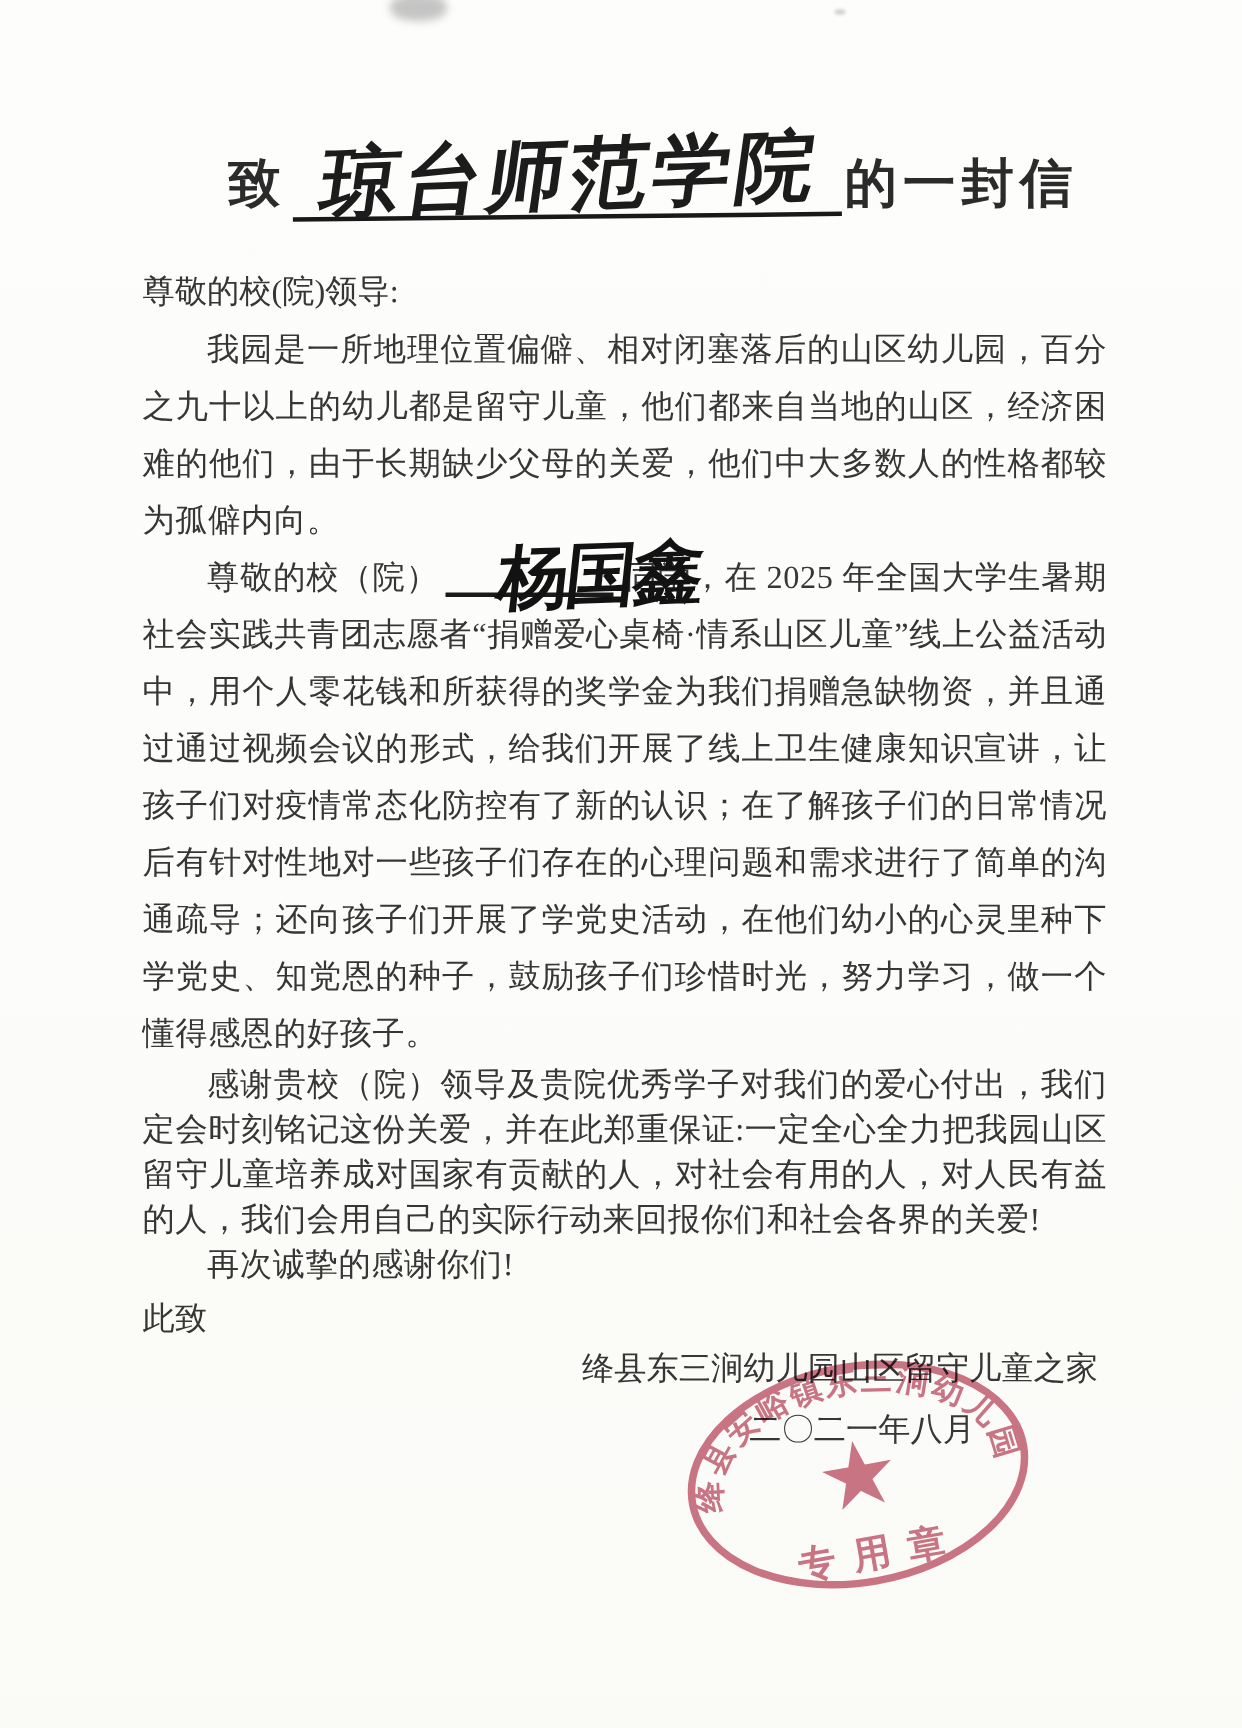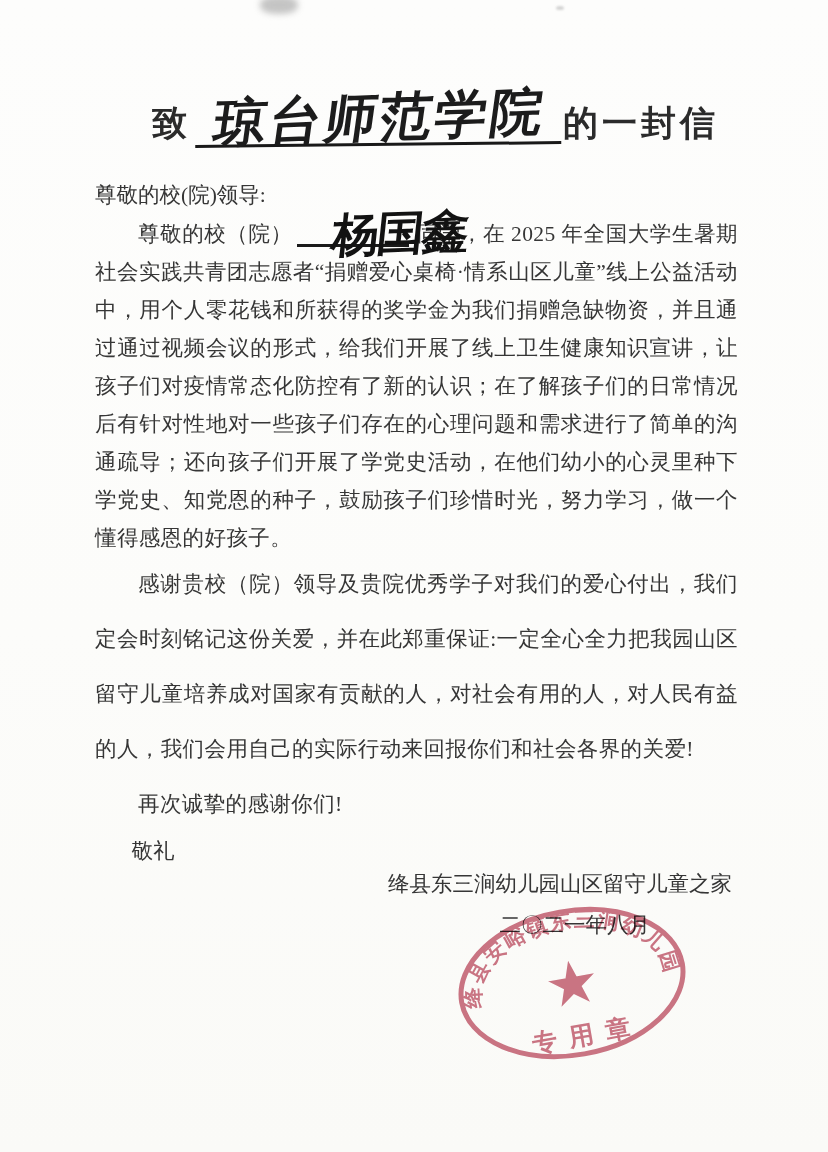--- a/index.html
+++ b/index.html
@@ -45,21 +45,21 @@
   
   .body {
     padding:0 90px 0 95px; margin-top:20px;
     font-size:21.5px; color:#363636;
   }
   .salut { line-height:40px;margin-top:28px; }
   p.para {
     margin:0; text-indent:2em; line-height:38px;
     text-align:justify; text-align-last:left; letter-spacing:.4px;
   }
-  p.loose { line-height:55px;font-family:Liberation Serif, serif; }
+  p.loose { line-height:30px;font-family:Liberation Serif, serif; }
   .cizhi { line-height:38px; margin-top:2px; }
   .jingli { line-height:38px; text-indent:1.7em; }
 
   
   .hand-name-wrap {
     display:inline-block; position:relative;
     width:112px; height:26px; margin:0 8px 0 4px;
     border-bottom:3px solid #1a1a1a; vertical-align:-6px;
   }
   .hand-name {
@@ -97,30 +97,31 @@
       <span class="hand-title">琼台师范学院</span>
     </span>
     <span class="t-print">的一封信</span>
   </div>
 
   <div class="body">
     <div class="salut">尊敬的校(院)领导:</div>
 
 
 
+    <p class="para">我园是一所地理位置偏僻、相对闭塞落后的山区幼儿园，百分之九十以上的幼儿都是留守儿童，他们都来自当地的山区，经济困难的他们，由于长期缺少父母的关爱，他们中大多数人的性格都较为孤僻内向。</p>
 
     <p class="para">
       <span>尊敬的校（院）</span><span class="hand-name-wrap"><span class="hand-name">杨国鑫</span></span><span>同学，在 2025 年全国大学生暑期社会实践共青团志愿者“捐赠爱心桌椅·情系山区儿童”线上公益活动中，用个人零花钱和所获得的奖学金为我们捐赠急缺物资，并且通过通过视频会议的形式，给我们开展了线上卫生健康知识宣讲，让孩子们对疫情常态化防控有了新的认识；在了解孩子们的日常情况后有针对性地对一些孩子们存在的心理问题和需求进行了简单的沟通疏导；还向孩子们开展了学党史活动，在他们幼小的心灵里种下学党史、知党恩的种子，鼓励孩子们珍惜时光，努力学习，做一个懂得感恩的好孩子。</span>
     </p>
 
     <p class="para loose">感谢贵校（院）领导及贵院优秀学子对我们的爱心付出，我们定会时刻铭记这份关爱，并在此郑重保证:一定全心全力把我园山区留守儿童培养成对国家有贡献的人，对社会有用的人，对人民有益的人，我们会用自己的实际行动来回报你们和社会各界的关爱!</p>
 
     <p class="para loose">再次诚挚的感谢你们!</p>
 
-    <div class="jingli">敬礼</div>
+    <div class="cizhi">此致</div>
 
     <div class="sig">
       <div class="sig-org">绛县东三涧幼儿园山区留守儿童之家</div>
       <div class="sig-date">二〇二一年八月</div>
     </div>
   </div>
 
   <div class="stamp" style="color: rgb(195, 91, 111);">
     <svg viewBox="0 0 244 160">
       <defs>

